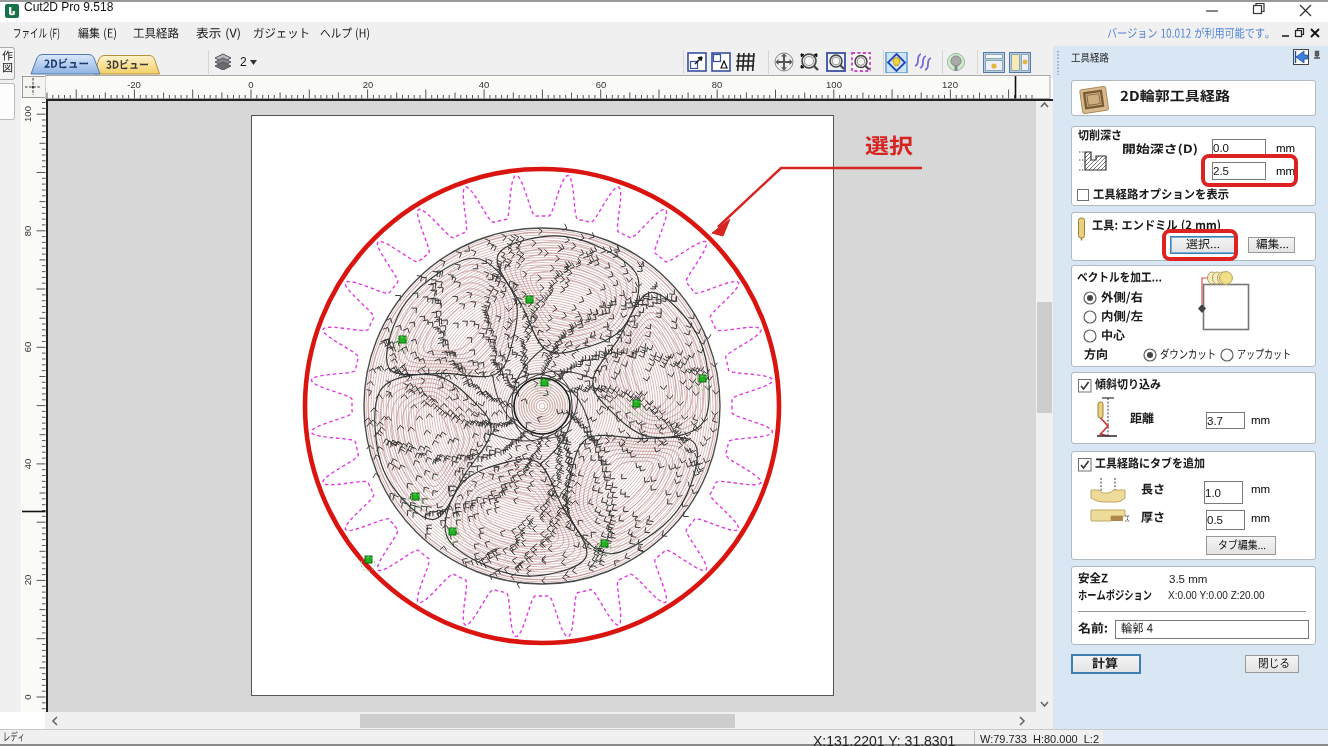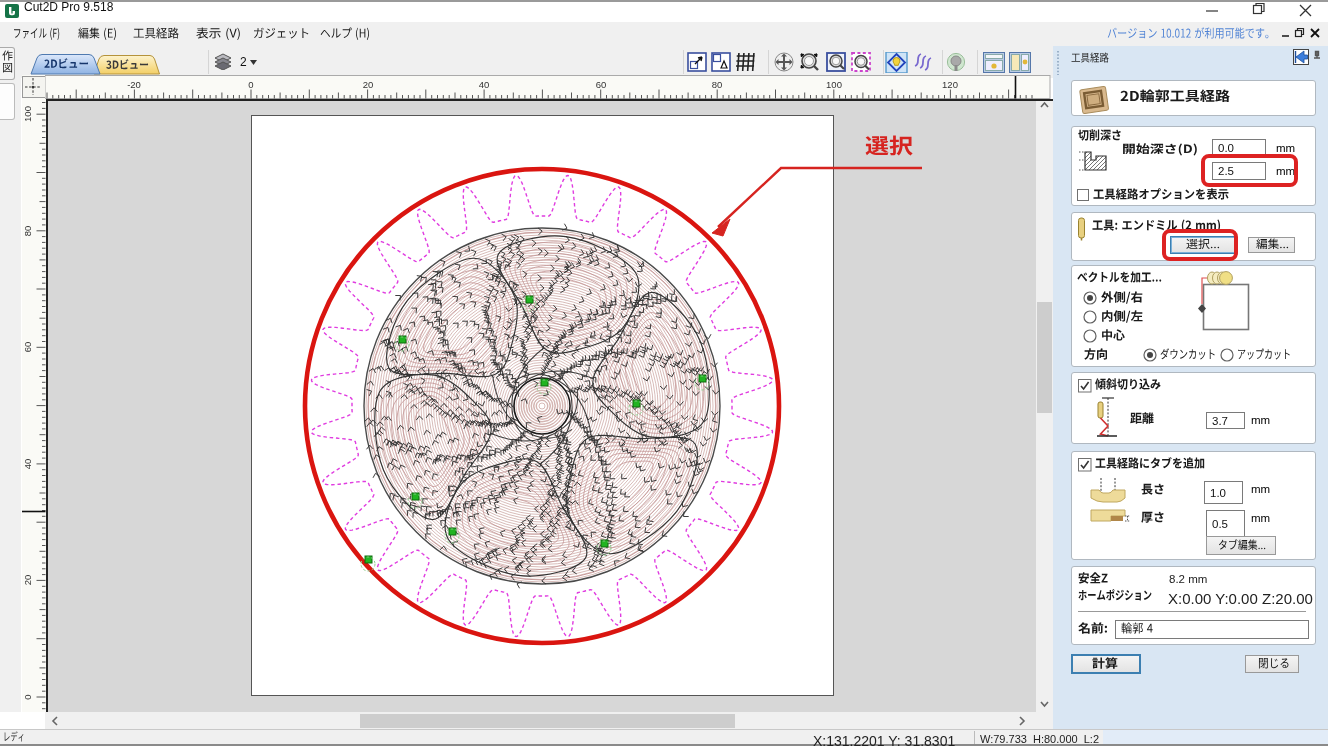--- a/index.html
+++ b/index.html
@@ -1,16 +1,16 @@
 <!DOCTYPE html>
 <html><head><meta charset="utf-8"><style>
 *{margin:0;padding:0;box-sizing:border-box}
 body{font-family:"Liberation Sans",sans-serif;width:1328px;height:746px;overflow:hidden;position:relative;background:#fff}
 .abs{position:absolute}
-.inp{position:absolute;background:#fff;border:1px solid #7a7a7a;font-size:11.5px;color:#111;padding-left:5px;display:flex;align-items:center}
+.inp{position:absolute;background:#fff;border:1px solid #7a7a7a;font-size:11.5px;color:#111;display:flex;align-items:center}
 .card{position:absolute;left:1071px;width:245px;background:#fff;border:1px solid #b0b8c0;border-radius:3px}
 .btn{position:absolute;background:linear-gradient(#f4f4f4,#e3e3e3);border:1px solid #999;display:flex;align-items:center;justify-content:center}
 </style></head><body>
 <div class="abs" style="left:0;top:0;width:1328px;height:22px;background:#fff;border-top:2px solid #9a9a9a"></div>
 <svg class="abs" style="left:5px;top:4px" width="14" height="14">
     <rect x="0" y="0" width="14" height="14" rx="2" fill="#157347"></rect>
     <path d="M4 3 v6 a2.2 2.2 0 0 0 2.2 2.2 h1.6 a2.2 2.2 0 0 0 2.2-2.2 V7 h-2.4 v2.6 h-1.2 V3 Z" fill="#fff"></path>
   </svg>
 <div class="abs" style="left:24px;top:0;font-size:12px;color:#111">Cut2D Pro 9.518</div>
 <svg class="abs" style="left:1196px;top:0" width="132" height="22">
@@ -779,34 +779,34 @@
 <div class="inp" style="left:1204px;top:481px;width:39px;height:23px">1.0</div>
 <div class="abs" style="left:1251px;top:483px;font-size:11.5px">mm</div>
 <svg class="abs" style="left:1089px;top:508px" width="42" height="20">
     <path d="M2 2 h34 v6 h-14 v5 h-20 Z" fill="#eedb9a" stroke="#c0a860"></path>
     <rect x="22" y="8" width="12" height="5" fill="#b08648"></rect>
     <path d="M36 8 h5 M36 13 h5 M38.5 8 v5" stroke="#555" stroke-width="1" stroke-dasharray="1.5,1.2"></path>
   </svg>
 <svg style="position:absolute;left:1141px;top:511px;" width="27" height="14">
     <path transform="translate(0,10.56) scale(1.0000,1)" d="M5 -5.8H9V-5.3H5ZM5 -7.1H9V-6.6H5ZM3.6 -8V-4.5H10.4V-8ZM6.3 -2.7V-2.1H2.7V-1H6.3V-0.3C6.3 -0.1 6.2 -0.1 6 -0.1C5.8 -0 5 -0 4.4 -0.1C4.6 0.2 4.8 0.7 4.9 1.1C5.8 1.1 6.5 1.1 7 0.9C7.6 0.7 7.7 0.4 7.7 -0.2V-1H11.5V-2.1H8.3C9.1 -2.4 9.9 -2.9 10.6 -3.3L9.8 -4.1L9.5 -4H3.5V-3H8C7.8 -2.9 7.5 -2.8 7.3 -2.7ZM1.3 -9.7V-6C1.3 -4.1 1.3 -1.5 0.3 0.4C0.6 0.5 1.2 0.9 1.5 1.1C2.6 -0.9 2.8 -4 2.8 -6V-8.4H11.4V-9.7Z M16.1 -3.9 14.6 -4.2C14.2 -3.4 14 -2.7 14 -2C14 -0.3 15.5 0.7 18 0.7C19.4 0.7 20.5 0.6 21.2 0.4L21.3 -1.1C20.4 -0.9 19.4 -0.8 18.1 -0.8C16.4 -0.8 15.5 -1.2 15.5 -2.2C15.5 -2.8 15.7 -3.3 16.1 -3.9ZM13.7 -8 13.7 -6.4C15.8 -6.3 17.4 -6.3 18.9 -6.4C19.2 -5.6 19.6 -4.8 20 -4.2C19.6 -4.2 18.8 -4.3 18.2 -4.3L18.1 -3.1C19.1 -3 20.6 -2.8 21.3 -2.7L22.1 -3.8C21.8 -4 21.6 -4.3 21.4 -4.6C21.1 -5 20.7 -5.8 20.3 -6.5C21.1 -6.6 21.9 -6.8 22.5 -7L22.3 -8.5C21.5 -8.3 20.7 -8.1 19.8 -7.9C19.6 -8.5 19.4 -9.2 19.3 -9.8L17.7 -9.6C17.9 -9.2 18 -8.8 18.1 -8.5L18.3 -7.8C17.1 -7.7 15.5 -7.7 13.7 -8Z" fill="#1a1a1a"></path>
   </svg>
-<div class="inp" style="left:1206px;top:510px;width:39px;height:27px">0.5</div>
+<div class="inp" style="left:1206px;top:510px;width:39px;height:20px">0.5</div>
 <div class="abs" style="left:1251px;top:512px;font-size:11.5px">mm</div>
 <div class="btn" style="left:1206px;top:536px;width:70px;height:19px"></div>
 <svg style="position:absolute;left:1218px;top:539px;" width="51" height="14">
     <path transform="translate(0,10.12) scale(0.8634,1)" d="M6.2 -9 5.1 -9.4C5 -9.1 4.9 -8.7 4.7 -8.5C4.2 -7.4 3 -5.7 1.1 -4.5L1.8 -3.9C3.1 -4.7 4.1 -5.9 4.9 -6.9H8.8C8.5 -6 7.9 -4.7 7.2 -3.7C6.4 -4.3 5.5 -4.8 4.8 -5.3L4.2 -4.6C4.9 -4.2 5.8 -3.6 6.6 -3C5.6 -1.9 4.1 -0.8 2.1 -0.2L3 0.5C4.9 -0.2 6.3 -1.3 7.3 -2.4C7.8 -2 8.3 -1.7 8.6 -1.4L9.3 -2.2C8.9 -2.5 8.5 -2.8 8 -3.2C8.8 -4.3 9.5 -5.7 9.8 -6.8C9.8 -6.9 9.9 -7.2 10 -7.4L9.3 -7.8C9.1 -7.8 8.8 -7.7 8.5 -7.7H5.4L5.6 -8.1C5.8 -8.3 6 -8.7 6.2 -9Z M21.7 -9.9 21 -9.6C21.3 -9.2 21.7 -8.5 22 -8.1L22.6 -8.3C22.4 -8.8 22 -9.5 21.7 -9.9ZM21.2 -7.5 20.7 -7.8 21.1 -8C20.9 -8.5 20.5 -9.2 20.2 -9.6L19.6 -9.3C19.8 -8.9 20.2 -8.4 20.4 -7.9C20.2 -7.9 20.1 -7.9 19.9 -7.9C19.4 -7.9 14.8 -7.9 14.1 -7.9C13.8 -7.9 13.3 -7.9 13 -8V-6.9C13.3 -6.9 13.7 -7 14.1 -7C14.8 -7 19.4 -7 20 -7C19.9 -5.9 19.3 -4.3 18.5 -3.2C17.5 -2 16.3 -1 14 -0.5L14.8 0.4C16.9 -0.3 18.3 -1.3 19.3 -2.7C20.3 -3.9 20.8 -5.7 21.1 -6.9C21.1 -7.1 21.1 -7.3 21.2 -7.5Z M27.5 -9V-8.2H33.8V-9ZM24 -3.1C23.9 -2.1 23.7 -1 23.3 -0.3C23.5 -0.3 23.8 -0.1 23.9 -0C24.3 -0.8 24.6 -1.9 24.7 -3ZM26.3 -2.9C26.5 -2.3 26.7 -1.4 26.8 -0.8L27.4 -1C27.2 -0.6 27 -0.1 26.7 0.3C26.9 0.4 27.2 0.6 27.4 0.8C28.1 -0.2 28.4 -1.4 28.6 -2.6V0.9H29.2V-1.3H30.1V0.8H30.7V-1.3H31.6V0.8H32.1V-1.3H33.1V0.1C33.1 0.2 33.1 0.2 33 0.2C32.9 0.2 32.6 0.2 32.3 0.2C32.4 0.4 32.6 0.7 32.6 0.9C33 0.9 33.3 0.9 33.5 0.8C33.8 0.7 33.8 0.4 33.8 0.1V-4H28.7L28.7 -4.8H33.6V-7.5H28V-4.9C28 -3.8 27.9 -2.4 27.4 -1.1C27.4 -1.7 27.1 -2.5 26.9 -3.1ZM30.1 -2H29.2V-3.3H30.1ZM30.7 -2V-3.3H31.6V-2ZM32.1 -2V-3.3H33.1V-2ZM28.7 -6.7H32.7V-5.5H28.7ZM23.3 -4.6 23.4 -3.8 25.2 -3.9V0.9H25.9V-4L26.8 -4C26.9 -3.7 26.9 -3.5 27 -3.3L27.6 -3.6C27.5 -4.2 27.1 -5.2 26.7 -6L26 -5.7C26.2 -5.4 26.4 -5.1 26.5 -4.7L25 -4.7C25.7 -5.6 26.6 -6.9 27.2 -8L26.5 -8.3C26.2 -7.7 25.7 -7 25.3 -6.2C25.1 -6.5 24.9 -6.7 24.7 -7C25.1 -7.6 25.6 -8.6 26 -9.4L25.3 -9.7C25 -9 24.6 -8.1 24.2 -7.5L23.9 -7.8L23.4 -7.3C24 -6.8 24.5 -6.1 24.9 -5.6C24.6 -5.2 24.4 -4.9 24.2 -4.6Z M37.5 -9.7C37 -8.6 36.1 -7.3 34.8 -6.3C35 -6.2 35.3 -5.9 35.4 -5.7C35.8 -6 36.2 -6.4 36.5 -6.7V-3.3H39.8V-2.6H35.1V-1.9H39.1C38 -1.1 36.3 -0.3 34.8 0.1C35 0.3 35.3 0.6 35.4 0.8C36.9 0.3 38.6 -0.5 39.8 -1.6V0.9H40.7V-1.6C41.8 -0.6 43.6 0.3 45.1 0.7C45.2 0.5 45.4 0.2 45.6 -0C44.2 -0.4 42.5 -1.1 41.4 -1.9H45.4V-2.6H40.7V-3.3H45.1V-4H40.8V-4.8H44.2V-5.4H40.8V-6.2H44.2V-6.8H40.8V-7.6H44.6V-8.3H40.8C41.1 -8.7 41.3 -9.1 41.5 -9.5L40.5 -9.7C40.4 -9.3 40.2 -8.7 40 -8.3H37.7C38 -8.7 38.2 -9.1 38.4 -9.5ZM40 -6.2V-5.4H37.3V-6.2ZM40 -6.8H37.3V-7.6H40ZM40 -4.8V-4H37.3V-4.8Z M47.6 0.1C48 0.1 48.4 -0.2 48.4 -0.6C48.4 -1.1 48 -1.4 47.6 -1.4C47.2 -1.4 46.8 -1.1 46.8 -0.6C46.8 -0.2 47.2 0.1 47.6 0.1Z M50.8 0.1C51.2 0.1 51.6 -0.2 51.6 -0.6C51.6 -1.1 51.2 -1.4 50.8 -1.4C50.4 -1.4 50 -1.1 50 -0.6C50 -0.2 50.4 0.1 50.8 0.1Z M54 0.1C54.4 0.1 54.8 -0.2 54.8 -0.6C54.8 -1.1 54.4 -1.4 54 -1.4C53.6 -1.4 53.2 -1.1 53.2 -0.6C53.2 -0.2 53.6 0.1 54 0.1Z" fill="#1a1a1a"></path>
   </svg>
 <svg style="position:absolute;left:1078px;top:572px;" width="33" height="14">
     <path transform="translate(0,10.56) scale(0.9568,1)" d="M0.9 -9.1V-6.3H2.4V-7.8H9.6V-6.3H11.2V-9.1H6.7V-10.2H5.2V-9.1ZM0.6 -5.7V-4.4H3.2C2.7 -3.4 2.2 -2.5 1.8 -1.8L3.3 -1.4L3.5 -1.8C4 -1.6 4.5 -1.4 5.1 -1.2C4 -0.7 2.6 -0.4 0.9 -0.2C1.2 0.1 1.6 0.7 1.7 1.1C3.8 0.8 5.4 0.3 6.7 -0.5C7.9 0 9 0.6 9.7 1.1L10.9 -0.1C10.1 -0.6 9 -1.1 7.9 -1.6C8.5 -2.3 9 -3.2 9.4 -4.4H11.4V-5.7H5.6L6.3 -7.2L4.8 -7.5C4.5 -6.9 4.2 -6.3 3.9 -5.7ZM4.9 -4.4H7.7C7.5 -3.4 7 -2.7 6.4 -2.1C5.7 -2.4 4.9 -2.7 4.1 -2.9Z M12.9 -0.5V0.8H23.2V-0.5H18.7V-1.9H22.1V-3.2H18.7V-4.6H21.5V-5.5C22 -5.2 22.4 -5 22.8 -4.7C23.1 -5.2 23.4 -5.6 23.8 -6C21.9 -6.8 19.9 -8.4 18.6 -10.2H17.1C16.3 -8.8 14.3 -6.9 12.2 -5.9C12.6 -5.6 13 -5 13.2 -4.7C13.6 -5 14.1 -5.2 14.5 -5.5V-4.6H17.2V-3.2H13.9V-1.9H17.2V-0.5ZM18 -8.8C18.7 -7.9 19.8 -6.8 21.1 -5.9H14.9C16.2 -6.8 17.3 -7.9 18 -8.8Z M24.5 0H30.9V-1.5H26.7L30.8 -7.8V-8.9H24.9V-7.4H28.7L24.5 -1.1Z" fill="#1a1a1a"></path>
   </svg>
-<div class="abs" style="left:1169px;top:573px;font-size:11.5px;color:#222">8.2 mm</div>
+<div class="abs" style="left:1169px;top:573px;font-size:11.5px;color:#222">3.5 mm</div>
 <svg style="position:absolute;left:1078px;top:589px;" width="77" height="14">
     <path transform="translate(0,10.56) scale(0.7708,1)" d="M4.2 -4.4 2.9 -5.1C2.4 -4.1 1.4 -2.7 0.6 -2L1.9 -1.1C2.6 -1.8 3.7 -3.4 4.2 -4.4ZM9.4 -5.1 8.1 -4.4C8.7 -3.7 9.5 -2.2 10 -1.2L11.4 -2C11 -2.8 10 -4.4 9.4 -5.1ZM1.2 -7.7V-6.1C1.5 -6.1 2 -6.2 2.3 -6.2H5.4C5.4 -5.6 5.4 -1.8 5.4 -1.3C5.4 -1 5.3 -0.9 4.9 -0.9C4.6 -0.9 4.1 -0.9 3.6 -1L3.8 0.4C4.4 0.5 5.1 0.6 5.7 0.6C6.6 0.6 7 0.1 7 -0.6C7 -1.6 7 -5.2 7 -6.2H9.8C10.1 -6.2 10.6 -6.1 10.9 -6.1V-7.7C10.6 -7.6 10.1 -7.6 9.7 -7.6H7V-8.6C7 -8.9 7 -9.4 7.1 -9.6H5.3C5.3 -9.4 5.4 -8.9 5.4 -8.6V-7.6H2.3C2 -7.6 1.5 -7.7 1.2 -7.7Z M13.1 -5.6V-3.7C13.5 -3.7 14.4 -3.7 15 -3.7C16.4 -3.7 20.4 -3.7 21.5 -3.7C22 -3.7 22.6 -3.7 22.9 -3.7V-5.6C22.6 -5.5 22 -5.5 21.5 -5.5C20.4 -5.5 16.5 -5.5 15 -5.5C14.4 -5.5 13.5 -5.5 13.1 -5.6Z M26.1 -1.7C25.7 -1.7 25.2 -1.7 24.7 -1.7L25 0C25.4 -0 25.8 -0.1 26.1 -0.1C27.7 -0.3 31.3 -0.6 33.2 -0.9C33.5 -0.4 33.7 0.1 33.8 0.5L35.4 -0.2C34.9 -1.5 33.7 -3.9 32.8 -5.2L31.3 -4.6C31.7 -4 32.1 -3.2 32.6 -2.4C31.4 -2.2 29.7 -2 28.2 -1.9C28.8 -3.5 29.8 -6.5 30.1 -7.7C30.3 -8.2 30.5 -8.7 30.7 -9L28.8 -9.4C28.7 -9 28.6 -8.7 28.5 -8.1C28.1 -6.8 27.1 -3.5 26.4 -1.7Z M45.3 -9C45.3 -9.4 45.6 -9.6 46 -9.6C46.3 -9.6 46.6 -9.4 46.6 -9C46.6 -8.6 46.3 -8.4 46 -8.4C45.6 -8.4 45.3 -8.6 45.3 -9ZM44.6 -9C44.6 -8.2 45.2 -7.6 46 -7.6C46.7 -7.6 47.3 -8.2 47.3 -9C47.3 -9.8 46.7 -10.4 46 -10.4C45.2 -10.4 44.6 -9.8 44.6 -9ZM40.1 -4.3 38.7 -4.9C38.2 -3.9 37.3 -2.6 36.5 -1.8L37.8 -1C38.4 -1.7 39.5 -3.2 40.1 -4.3ZM45.3 -5 43.9 -4.3C44.5 -3.5 45.4 -2.1 45.9 -1.1L47.3 -1.8C46.8 -2.7 45.9 -4.2 45.3 -5ZM37 -7.6V-6C37.4 -6 37.8 -6 38.2 -6H41.2C41.2 -5.4 41.2 -1.6 41.2 -1.2C41.2 -0.9 41.1 -0.8 40.8 -0.8C40.5 -0.8 40 -0.8 39.5 -0.9L39.6 0.6C40.2 0.7 40.9 0.7 41.6 0.7C42.4 0.7 42.8 0.3 42.8 -0.4C42.8 -1.4 42.8 -5 42.8 -6H45.6C45.9 -6 46.4 -6 46.8 -6V-7.5C46.5 -7.5 45.9 -7.5 45.6 -7.5H42.8V-8.4C42.8 -8.7 42.9 -9.3 42.9 -9.5H41.1C41.2 -9.3 41.2 -8.7 41.2 -8.4V-7.5H38.2C37.8 -7.5 37.4 -7.5 37 -7.6Z M56.8 -9.2 55.8 -8.8C56.2 -8.2 56.5 -7.7 56.8 -6.9L57.9 -7.4C57.6 -7.9 57.1 -8.7 56.8 -9.2ZM58.4 -9.8 57.4 -9.4C57.8 -8.8 58.1 -8.3 58.5 -7.5L59.5 -8C59.2 -8.5 58.8 -9.3 58.4 -9.8ZM51.5 -9.4 50.7 -8.1C51.5 -7.7 52.7 -6.9 53.4 -6.4L54.3 -7.7C53.7 -8.2 52.3 -9 51.5 -9.4ZM49.3 -0.9 50.2 0.6C51.3 0.5 53 -0.1 54.2 -0.8C56.2 -2 57.9 -3.5 59 -5.1L58.1 -6.8C57.1 -5.1 55.4 -3.4 53.4 -2.3C52.1 -1.6 50.7 -1.2 49.3 -0.9ZM49.7 -6.7 48.8 -5.4C49.6 -5 50.9 -4.2 51.6 -3.7L52.4 -5C51.8 -5.4 50.5 -6.3 49.7 -6.7Z M63.7 -9.5 62.8 -8.2C63.6 -7.7 64.9 -6.9 65.5 -6.5L66.4 -7.8C65.8 -8.2 64.5 -9.1 63.7 -9.5ZM61.5 -1 62.4 0.6C63.4 0.4 65.2 -0.2 66.4 -0.9C68.4 -2 70 -3.5 71.2 -5.2L70.2 -6.8C69.3 -5.1 67.6 -3.5 65.6 -2.3C64.3 -1.6 62.8 -1.2 61.5 -1ZM61.9 -6.8 61 -5.4C61.8 -5 63 -4.2 63.7 -3.7L64.6 -5.1C64 -5.5 62.7 -6.3 61.9 -6.8Z M74.4 -1V0.5C74.6 0.4 75.1 0.4 75.5 0.4H80L80 0.9H81.5C81.5 0.7 81.5 0.3 81.5 0.1C81.5 -0.9 81.5 -5.4 81.5 -5.9C81.5 -6.2 81.5 -6.6 81.5 -6.7C81.3 -6.7 80.9 -6.7 80.6 -6.7C79.6 -6.7 77 -6.7 76 -6.7C75.6 -6.7 74.9 -6.7 74.6 -6.8V-5.3C74.8 -5.4 75.6 -5.4 76 -5.4C77 -5.4 79.5 -5.4 80 -5.4V-3.9H76.2C75.7 -3.9 75.2 -3.9 74.9 -4V-2.5C75.1 -2.6 75.7 -2.6 76.2 -2.6H80V-1H75.5C75 -1 74.6 -1 74.4 -1Z M86.9 -9.1 85.8 -7.9C86.6 -7.3 88.1 -6 88.8 -5.3L90 -6.6C89.3 -7.3 87.7 -8.6 86.9 -9.1ZM85.4 -1.1 86.4 0.5C88.1 0.2 89.6 -0.5 90.9 -1.2C92.8 -2.4 94.4 -4.1 95.3 -5.7L94.4 -7.4C93.6 -5.7 92 -3.9 90 -2.7C88.8 -2 87.3 -1.4 85.4 -1.1Z" fill="#1a1a1a"></path>
   </svg>
-<div class="abs" style="left:1168px;top:590px;font-size:15px;color:#222">X:0.00 Y:0.00 Z:20.00</div>
+<div class="abs" style="left:1168px;top:590px;font-size:10px;color:#222">X:0.00 Y:0.00 Z:20.00</div>
 <div class="abs" style="left:1078px;top:611px;width:228px;height:1px;background:#999"></div>
 <svg style="position:absolute;left:1078px;top:622px;" width="33" height="14">
     <path transform="translate(0,10.56) scale(1.0753,1)" d="M4.3 -10.3C3.6 -8.9 2.3 -7.5 0.3 -6.4C0.6 -6.2 1.1 -5.6 1.3 -5.3C1.8 -5.6 2.2 -5.9 2.6 -6.2C3.3 -5.7 4 -5.1 4.5 -4.6C3.2 -3.6 1.8 -2.9 0.3 -2.5C0.6 -2.2 0.9 -1.6 1.1 -1.2C2 -1.5 2.9 -1.9 3.7 -2.4V1.1H5.2V0.6H9.3V1.1H10.8V-4.4H6.5C7.7 -5.5 8.7 -6.9 9.3 -8.6L8.3 -9.1L8 -9H5.3C5.5 -9.3 5.7 -9.6 5.9 -9.9ZM9.3 -0.7H5.2V-3.1H9.3ZM4.3 -7.7H7.3C6.9 -6.9 6.3 -6.2 5.6 -5.6C5.1 -6.1 4.4 -6.7 3.7 -7.1C3.9 -7.3 4.1 -7.5 4.3 -7.7Z M19 -6.2V-1.2H20.3V-6.2ZM21.4 -6.5V-0.5C21.4 -0.4 21.3 -0.3 21.1 -0.3C21 -0.3 20.3 -0.3 19.7 -0.3C19.9 0 20.1 0.6 20.2 1C21.1 1 21.7 1 22.2 0.8C22.7 0.6 22.8 0.2 22.8 -0.5V-6.5ZM20.4 -10.2C20.1 -9.7 19.7 -9 19.4 -8.4H16L16.7 -8.6C16.5 -9.1 16 -9.7 15.6 -10.2L14.2 -9.7C14.5 -9.3 14.9 -8.8 15.1 -8.4H12.5V-7.1H23.5V-8.4H21C21.3 -8.8 21.6 -9.3 21.9 -9.8ZM16.6 -3.3V-2.5H14.6V-3.3ZM16.6 -4.3H14.6V-5.1H16.6ZM13.2 -6.3V1H14.6V-1.4H16.6V-0.4C16.6 -0.2 16.5 -0.2 16.4 -0.2C16.2 -0.2 15.7 -0.2 15.3 -0.2C15.5 0.1 15.7 0.7 15.8 1C16.5 1 17 1 17.4 0.8C17.8 0.6 18 0.3 18 -0.3V-6.3Z M26 -4.4C26.6 -4.4 27 -4.9 27 -5.5C27 -6.2 26.6 -6.7 26 -6.7C25.3 -6.7 24.9 -6.2 24.9 -5.5C24.9 -4.9 25.3 -4.4 26 -4.4ZM26 0.2C26.6 0.2 27 -0.3 27 -1C27 -1.6 26.6 -2.1 26 -2.1C25.3 -2.1 24.9 -1.6 24.9 -1C24.9 -0.3 25.3 0.2 26 0.2Z" fill="#1a1a1a"></path>
   </svg>
 <div class="inp" style="left:1115px;top:620px;width:194px;height:19px"></div>
 <svg style="position:absolute;left:1121px;top:622px;" width="35" height="14">
     <path transform="translate(0,10.56) scale(0.9340,1)" d="M6.3 -6.8V-6H10.3V-6.8ZM5.5 -5V1H6.3V-1.8H7.2V0.8H7.8V-1.8H8.8V0.8H9.4V-1.8H10.4V0.1C10.4 0.2 10.3 0.2 10.2 0.2C10.2 0.2 9.9 0.2 9.6 0.2C9.7 0.4 9.8 0.8 9.8 0.9C10.3 1 10.6 0.9 10.9 0.8C11.1 0.7 11.1 0.5 11.1 0.1V-5ZM7.2 -2.6H6.3V-4.2H7.2ZM7.8 -2.6V-4.2H8.8V-2.6ZM9.4 -2.6V-4.2H10.4V-2.6ZM8.3 -9.2C8.9 -8.2 10.1 -7 11.1 -6.2C11.3 -6.5 11.5 -6.8 11.7 -7C10.6 -7.6 9.4 -8.8 8.6 -10H7.8C7.3 -8.9 6.1 -7.6 5 -6.9C5.1 -6.7 5.3 -6.4 5.4 -6.2C6.6 -7 7.7 -8.2 8.3 -9.2ZM0.8 -7.1V-2.9H2.5V-1.9H0.5V-1.1H2.5V1H3.3V-1.1H5.2V-1.9H3.3V-2.9H5V-7.1H3.3V-8H5.1V-8.8H3.3V-10.1H2.5V-8.8H0.6V-8H2.5V-7.1ZM1.5 -4.7H2.6V-3.6H1.5ZM3.2 -4.7H4.3V-3.6H3.2ZM1.5 -6.4H2.6V-5.3H1.5ZM3.2 -6.4H4.3V-5.3H3.2Z M14.2 -6.7H17.1V-5.5H14.2ZM13.4 -7.4V-4.9H17.9V-7.4ZM19.1 -9.4V1H20V-8.6H22.3C21.9 -7.6 21.4 -6.3 20.9 -5.3C22.1 -4.2 22.5 -3.3 22.5 -2.6C22.5 -2.1 22.4 -1.8 22.1 -1.6C22 -1.5 21.8 -1.5 21.6 -1.5C21.4 -1.5 21 -1.5 20.7 -1.5C20.8 -1.2 20.9 -0.9 20.9 -0.6C21.3 -0.6 21.7 -0.6 22 -0.6C22.3 -0.7 22.5 -0.8 22.8 -0.9C23.2 -1.2 23.3 -1.7 23.3 -2.5C23.3 -3.3 23 -4.3 21.8 -5.4C22.4 -6.5 23 -7.9 23.5 -9L22.8 -9.5L22.7 -9.4ZM12.6 -8.9V-8.2H18.6V-8.9H16.1V-10.1H15.2V-8.9ZM12.5 -2 12.6 -1.3 15.2 -1.4V0C15.2 0.2 15.2 0.2 15 0.2C14.9 0.2 14.3 0.2 13.8 0.2C13.9 0.4 14 0.7 14.1 1C14.8 1 15.3 1 15.7 0.8C16 0.7 16.1 0.5 16.1 0.1V-1.4L18.6 -1.5L18.6 -2.3L16.1 -2.2V-2.3C16.8 -2.7 17.6 -3.3 18.1 -3.8L17.6 -4.2L17.4 -4.2H13.1V-3.5H16.6C16.2 -3.2 15.9 -2.9 15.5 -2.7H15.2V-2.1Z M31.7 0H32.7V-2.4H33.9V-3.3H32.7V-8.8H31.5L27.8 -3.1V-2.4H31.7ZM31.7 -3.3H29L31 -6.3C31.2 -6.7 31.5 -7.2 31.7 -7.6H31.7C31.7 -7.2 31.7 -6.4 31.7 -6Z" fill="#1a1a1a"></path>
   </svg>
 <div class="btn" style="left:1071px;top:654px;width:70px;height:20px;border:2px solid #3c7fb1"></div>
 <svg style="position:absolute;left:1092px;top:657px;" width="29" height="14">

